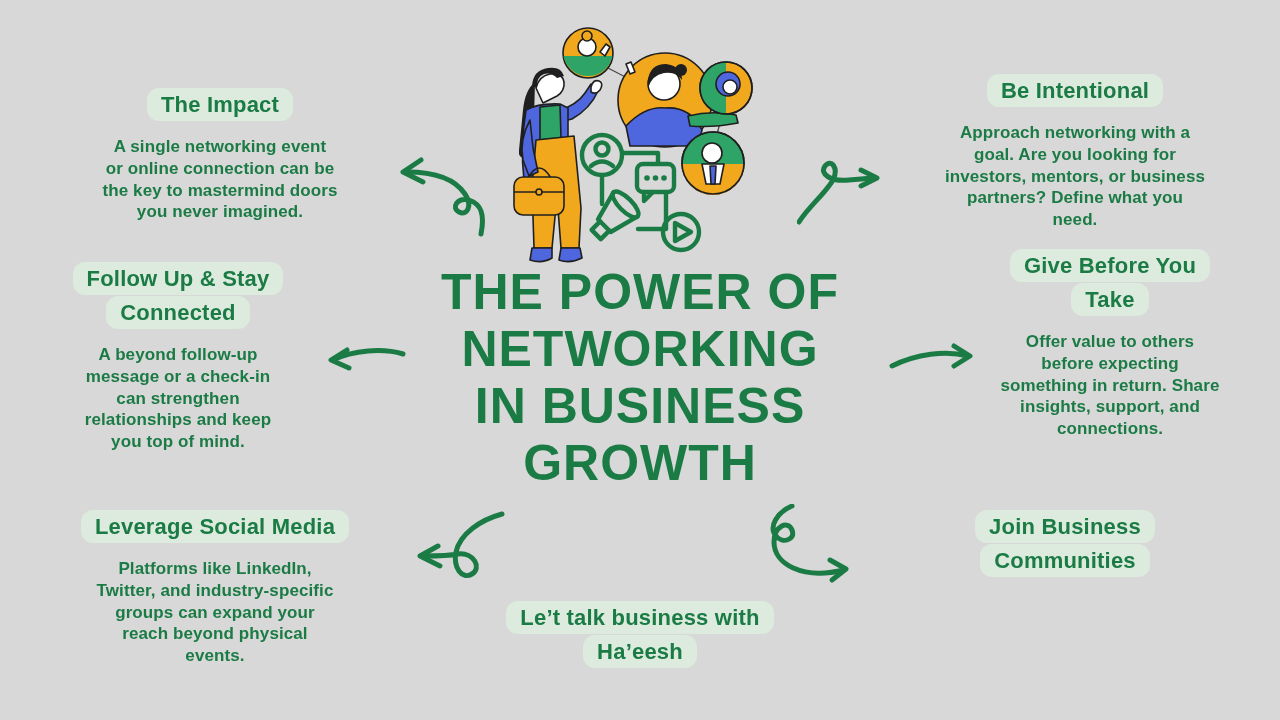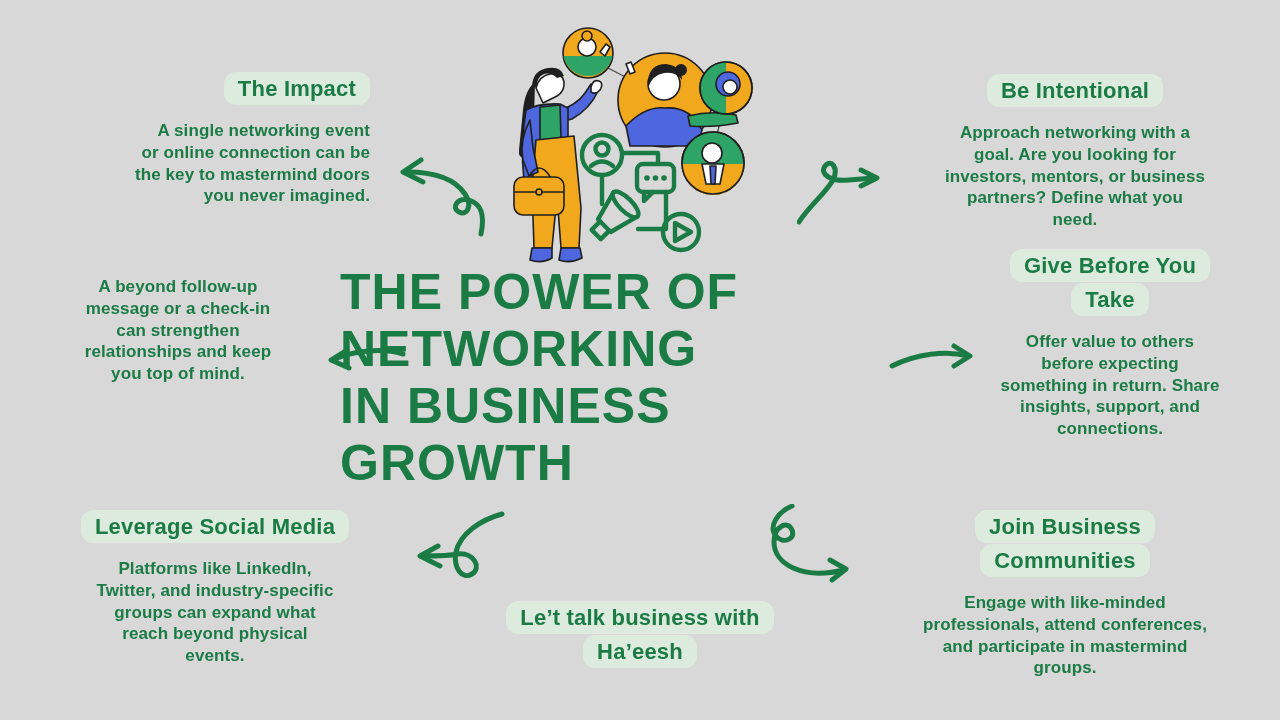--- a/index.html
+++ b/index.html
@@ -39,21 +39,21 @@
     font-weight:bold;
     font-size:17px;
     line-height:1.28;
     white-space:pre-line;
     margin-top:14px;
     letter-spacing:.1px;
   }
   .main-title{
     position:absolute;
     left:340px;top:264px;width:600px;
-    text-align:left;
+    text-align:center;
     color:var(--green);
     font-weight:bold;
     font-size:50px;
     line-height:1.14;
     letter-spacing:1px;
     white-space:pre-line;
   }
   .arrow{position:absolute;}
   .arrow path{fill:none;stroke:var(--green);stroke-width:5;stroke-linecap:round;stroke-linejoin:round;}
   #illustration{position:absolute;left:440px;top:8px;}
@@ -62,41 +62,43 @@
   .net-line{stroke:#4a4a4a;stroke-width:1.3;}
 </style>
 </head>
 <body>
 
 <h1 class="main-title">THE POWER OF
 NETWORKING
 IN BUSINESS
 GROWTH</h1>
 
-<div class="section" style="left:70px;top:72px;width:300px;text-align:right;">
+<div class="section" style="left:70px;top:88px;width:300px;">
   <h2><span class="pill-line">The Impact</span></h2>
   <p class="body-text">A single networking event
 or online connection can be
 the key to mastermind doors
 you never imagined.</p>
 </div>
 
 <div class="section" style="left:48px;top:262px;width:260px;">
+  <h2><span class="pill-line">Follow Up &amp; Stay
+Connected</span></h2>
   <p class="body-text">A beyond follow-up
 message or a check-in
 can strengthen
 relationships and keep
 you top of mind.</p>
 </div>
 
 <div class="section" style="left:60px;top:510px;width:310px;">
   <h2><span class="pill-line">Leverage Social Media</span></h2>
   <p class="body-text">Platforms like LinkedIn,
 Twitter, and industry-specific
-groups can expand what
+groups can expand your
 reach beyond physical
 events.</p>
 </div>
 
 <div class="section" style="left:910px;top:74px;width:330px;">
   <h2><span class="pill-line">Be Intentional</span></h2>
   <p class="body-text">Approach networking with a
 goal. Are you looking for
 investors, mentors, or business
 partners? Define what you
@@ -109,24 +111,20 @@
   <p class="body-text">Offer value to others
 before expecting
 something in return. Share
 insights, support, and
 connections.</p>
 </div>
 
 <div class="section" style="left:905px;top:510px;width:320px;">
   <h2><span class="pill-line">Join Business
 Communities</span></h2>
-  <p class="body-text">Engage with like-minded
-professionals, attend conferences,
-and participate in mastermind
-groups.</p>
 </div>
 
 <div class="section" style="left:460px;top:601px;width:360px;">
   <h2><span class="pill-line">Le’t talk business with
 Ha’eesh</span></h2>
 </div>
 
 <svg class="arrow" style="left:393px;top:148px;" width="105" height="95" viewBox="0 0 105 95">
   <path d="M88,86 C92,66 88,56 76,52 C64,49 58,60 66,64 C74,68 80,58 72,46 C60,28 36,24 14,24"></path>
   <path d="M28,12 L10,24 L30,34"></path>

